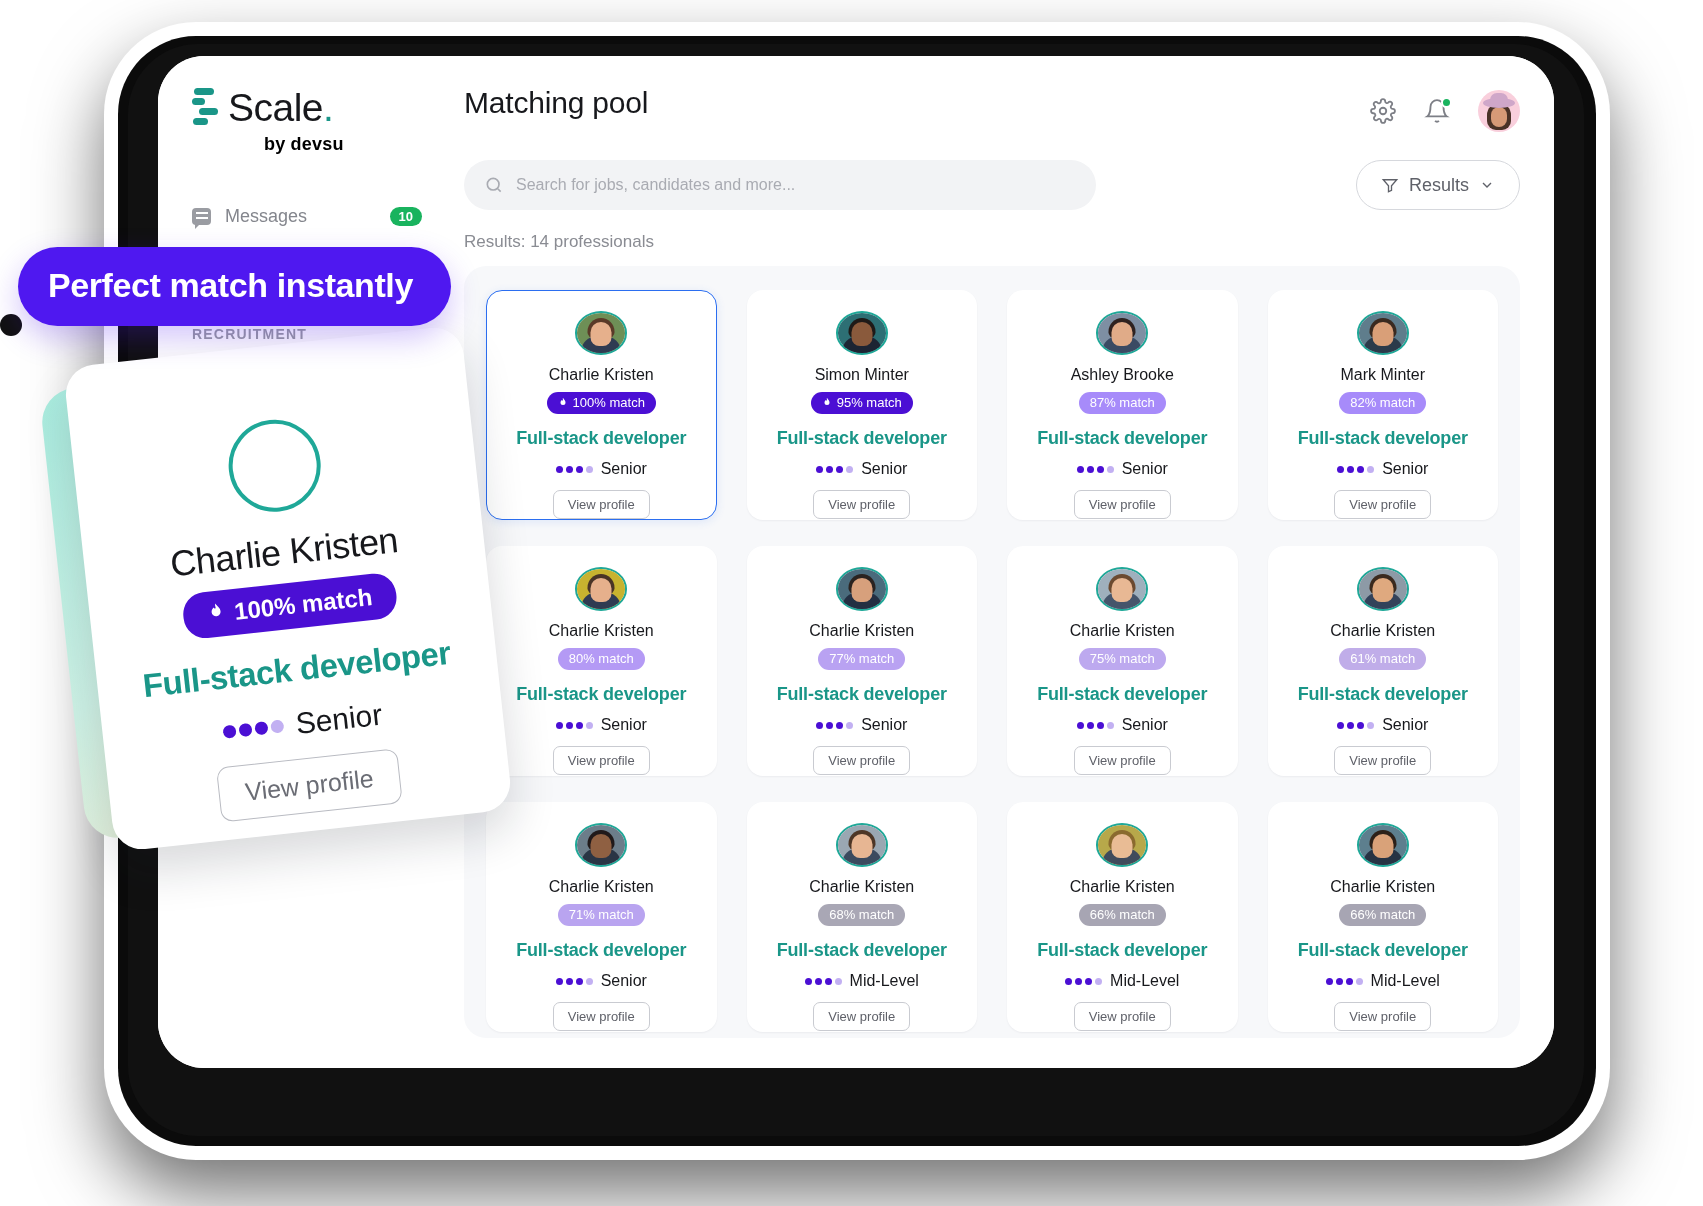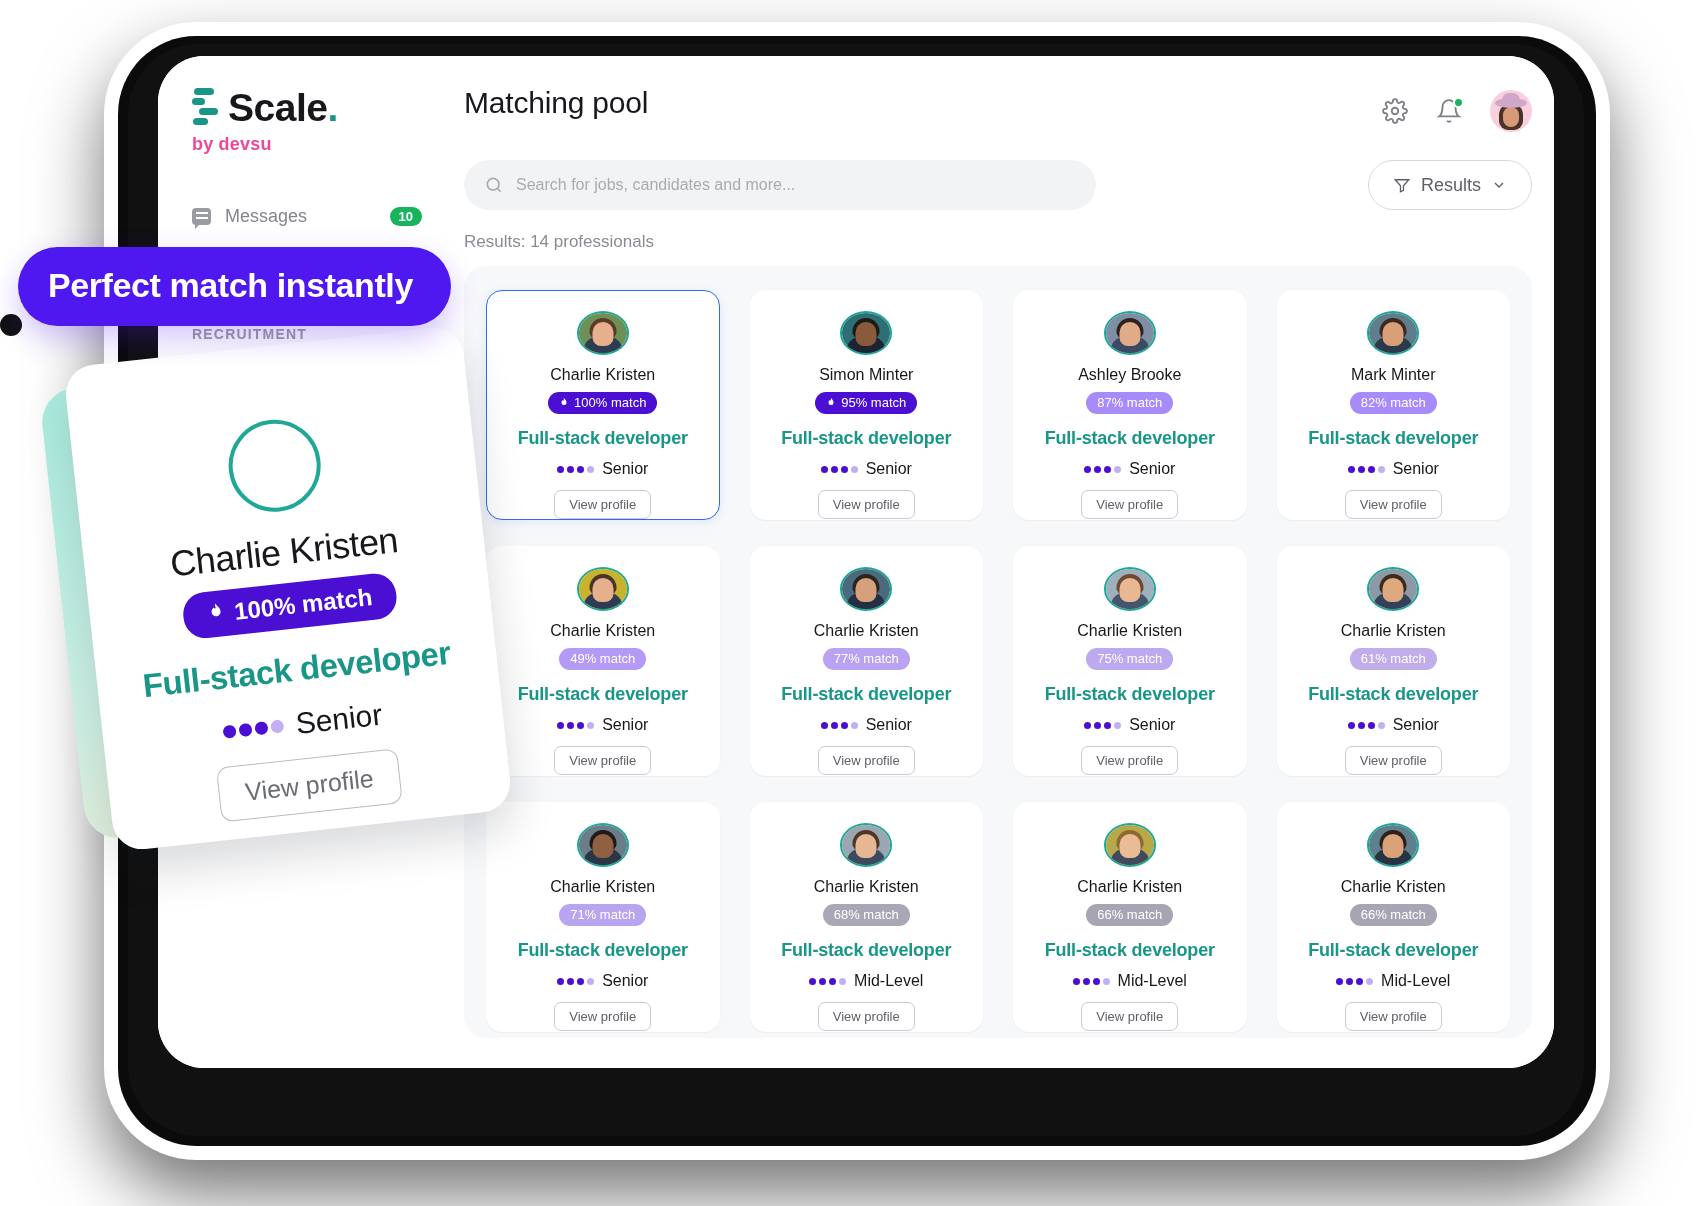--- a/index.html
+++ b/index.html
@@ -54,27 +54,27 @@
   .brand-mark { width: 26px; height: 42px; position: relative; }
   .brand-mark i {
     position: absolute; display: block; height: 7px; border-radius: 4px;
     background: #1a9688;
   }
   .brand-mark i:nth-child(1) { left: 2px;  top: 2px;  width: 20px; }
   .brand-mark i:nth-child(2) { left: 0px;  top: 12px; width: 13px; }
   .brand-mark i:nth-child(3) { left: 7px;  top: 22px; width: 19px; }
   .brand-mark i:nth-child(4) { left: 1px;  top: 32px; width: 15px; }
   .brand-name {
-    font-size: 39px; font-weight: 700; color: #17181c; letter-spacing: -0.5px;
+    font-size: 39px; font-weight: 400; color: #17181c; letter-spacing: -0.5px;
     line-height: 1;
   }
   .brand-dot { color: #1a9688; }
   .brand-sub {
-    margin-top: 6px; 
-    font-size: 18px; font-weight: 700; color: #ec4899; letter-spacing: 0.2px;
+    margin-top: 6px; margin-left: 72px;
+    font-size: 18px; font-weight: 700; color: #000000; letter-spacing: 0.2px;
   }
 
   .nav { margin-top: 40px; }
   .nav-item {
     display: flex; align-items: center; gap: 14px;
     padding: 11px 24px 11px 34px;
     color: #84868d; font-size: 18px;
   }
   .nav-item .label { flex: 1; }
   .grid-icon { width: 19px; height: 19px; display: grid;
@@ -96,21 +96,21 @@
     background: #19b35e; color: #fff; font-size: 13px; font-weight: 600;
     border-radius: 10px; padding: 3px 9px; line-height: 1;
   }
   .section-label {
     margin-top: 88px; padding-left: 34px;
     font-size: 14px; letter-spacing: 1.2px; color: #9a9ca2; font-weight: 600;
   }
 
   
   .main { position: absolute; left: 288px; top: 0; right: 0; bottom: 0;
-          background: #ffffff; padding: 30px 22px 0 18px; }
+          background: #ffffff; padding: 30px 34px 0 18px; }
   .topbar { display: flex; align-items: flex-start; justify-content: space-between; }
   .page-title { font-size: 30px; color: #17181c; font-weight: 400; letter-spacing: -0.2px; }
   .top-actions { display: flex; align-items: center; gap: 28px; padding-top: 4px; }
   .icon-btn { width: 26px; height: 26px; position: relative; color: #7d7f86; }
   .bell-dot {
     position: absolute; right: -2px; top: -1px; width: 11px; height: 11px;
     border-radius: 50%; background: #19b35e; border: 2px solid #fff;
   }
   .avatar-top {
     width: 42px; height: 42px; border-radius: 50%;
@@ -433,21 +433,21 @@
             <div class="card">
     <span class="pic">
       <span class="bg" style="background:#c8b32f"></span>
       <span class="body" style="background:#2f3b52"></span>
       <span class="hair" style="background:#4a3426"></span>
       <span class="head" style="background:#e6b08c"></span>
     </span>
     <div class="cname">Charlie Kristen</div>
     <div class="mbadge" style="background:#b49af5">
 
-      <span>49% match</span>
+      <span>80% match</span>
     </div>
     <div class="role">Full-stack developer</div>
     <div class="lvl">
       <span class="dots">
                   <i class=""></i>
                   <i class=""></i>
                   <i class=""></i>
                   <i class="off"></i>
                 </span>
       <span>Senior</span>

